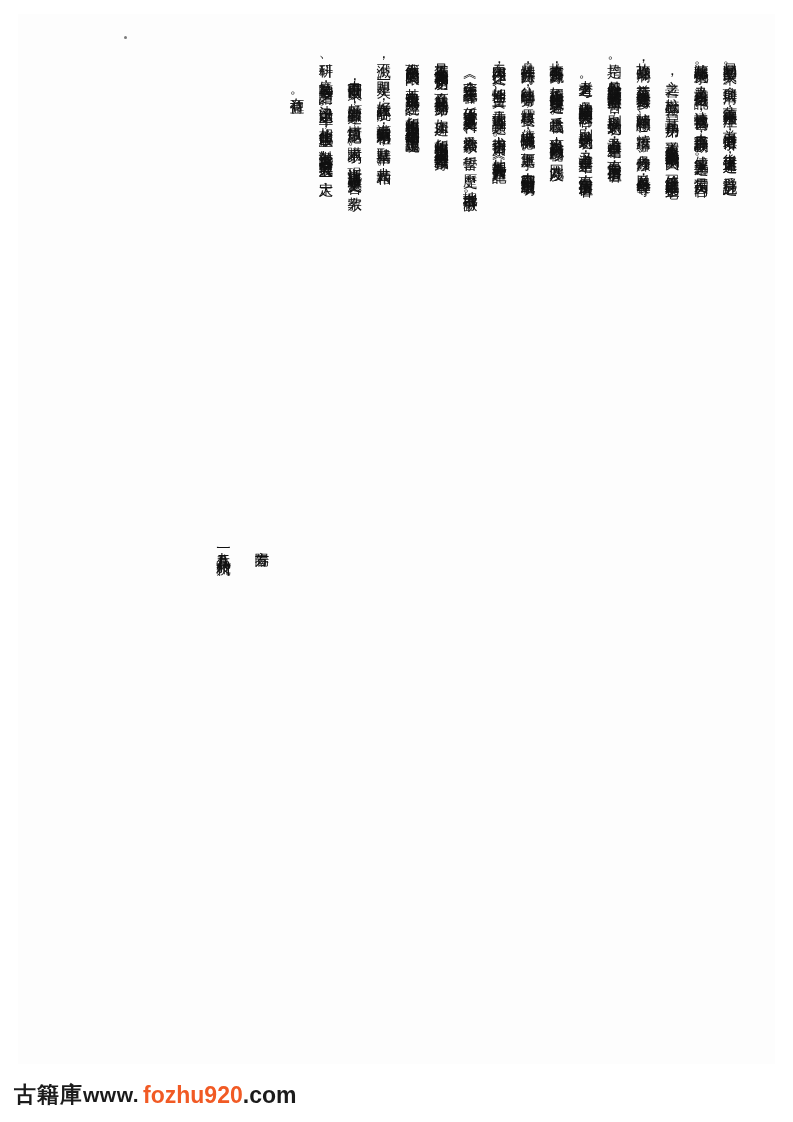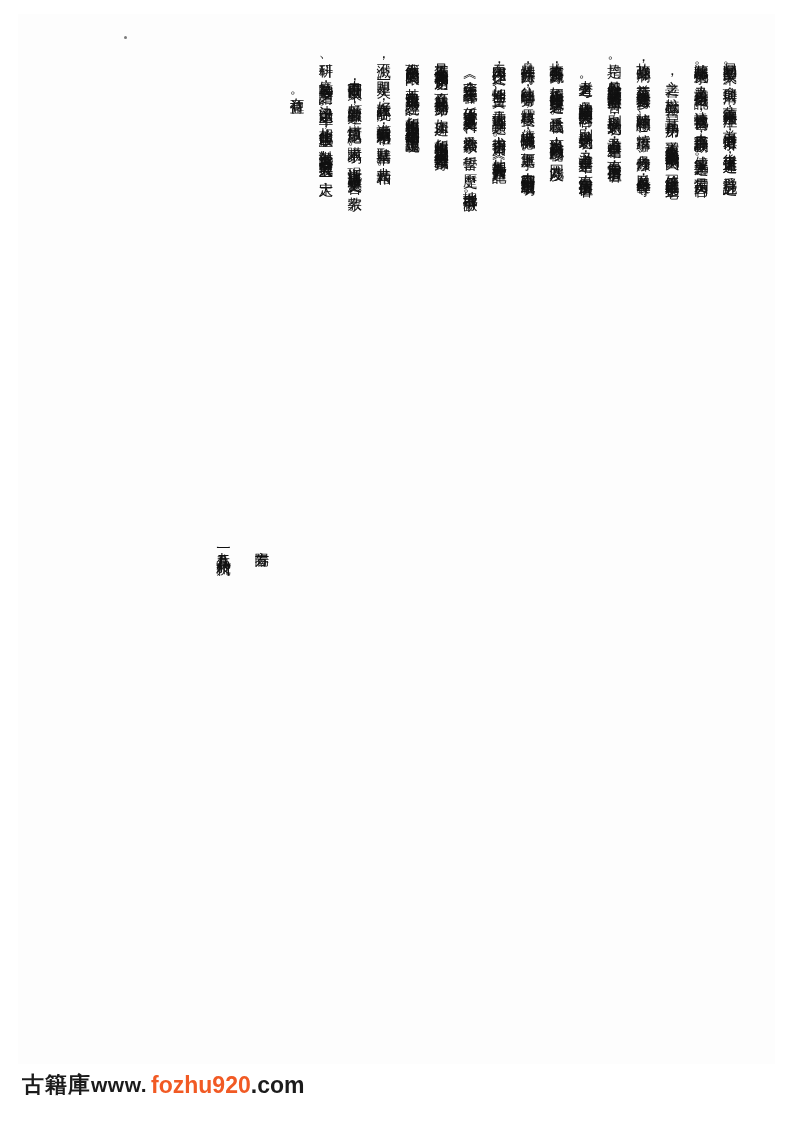--- a/index.html
+++ b/index.html
@@ -86,27 +86,27 @@
     width: 3px;
     height: 3px;
     background: #7a7a7a;
     border-radius: 50%;
   }
 
   
   #footer {
     position: absolute;
     left: 0;
-    bottom: 16px;
+    bottom: 6px;
     width: 793px;
     height: 42px;
     background: #ffffff;
     display: flex;
     align-items: center;
-    padding-left: 22px;
+    padding-left: 14px;
     box-sizing: border-box;
   }
   #footer-label {
     font-family: "DejaVu Serif", "Liberation Serif", serif;
     font-size: 22px;
     font-weight: bold;
     color: #1b1b1b;
     letter-spacing: 1px;
   }
   #footer-www {

